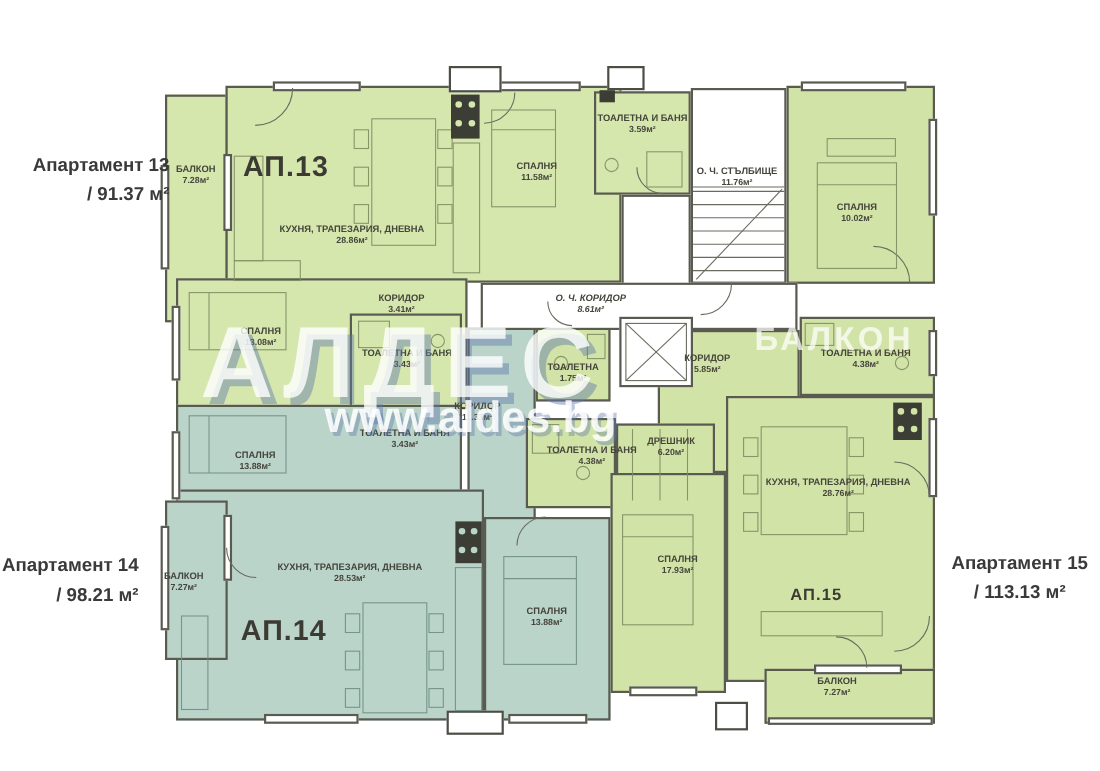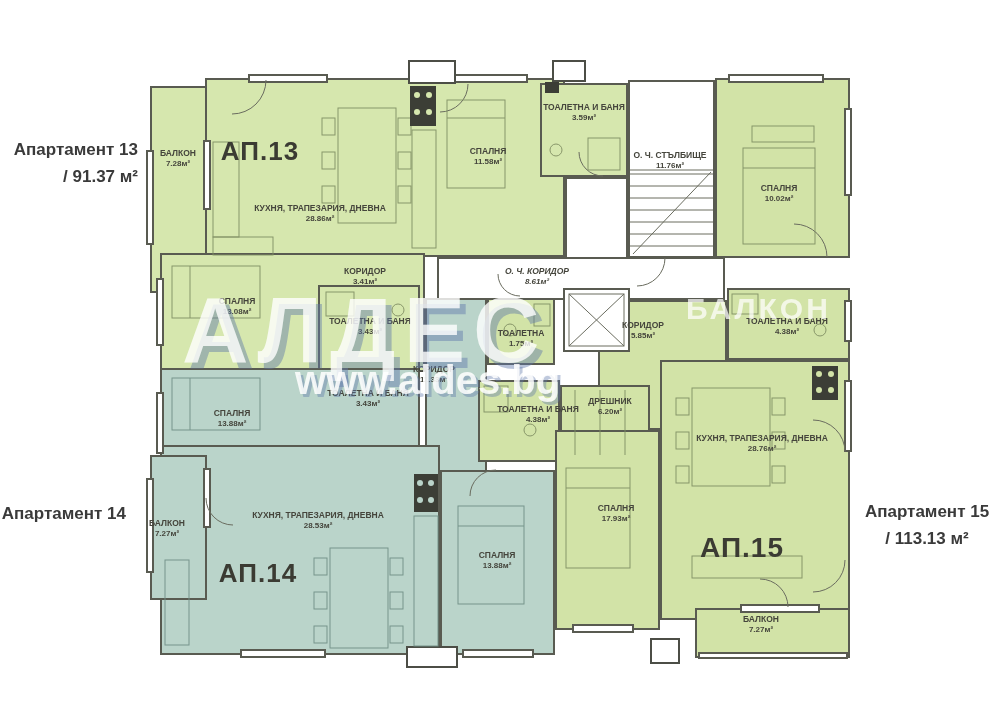--- a/index.html
+++ b/index.html
@@ -192,21 +192,21 @@
       <circle cx="819" cy="374" r="3" fill="#d2e3a7"></circle>
         <circle cx="831" cy="374" r="3" fill="#d2e3a7"></circle>
       <circle cx="819" cy="390" r="3" fill="#d2e3a7"></circle>
         <circle cx="831" cy="390" r="3" fill="#d2e3a7"></circle>
       <rect x="545" y="82" width="14" height="11" fill="#3c3e36"></rect>
     </g>
   </svg>
 
   <div class="unit" style="left:260px;top:136px;">АП.13</div>
   <div class="unit" style="left:258px;top:558px;text-align:center;">АП.14</div>
-  <div class="unit" style="left:742px;top:532px;font-size:28px;">АП.15</div>
+  <div class="unit" style="left:742px;top:532px;font-size:15px;">АП.15</div>
 
   <div class="rl" style="left:178px;top:148px;">
     <div>БАЛКОН</div>
       <div class="a">7.28м²</div>
     </div>
   <div class="rl" style="left:320px;top:203px;">
     <div>КУХНЯ, ТРАПЕЗАРИЯ, ДНЕВНА</div>
       <div class="a">28.86м²</div>
     </div>
   <div class="rl" style="left:488px;top:146px;">
@@ -294,26 +294,27 @@
 
   <div class="rl" style="left:670px;top:150px;">
     <div>О. Ч. СТЪЛБИЩЕ</div>
       <div class="a">11.76м²</div>
     </div>
   <div class="rl" style="left:537px;top:266px;font-style:italic;">
     <div>О. Ч. КОРИДОР</div>
       <div class="a">8.61м²</div>
     </div>
 
-  <div class="annot r" style="left:12px;top:136px;width:126px;">
+  <div class="annot r" style="left:0px;top:136px;width:126px;padding-left:28px;">
     <div>Апартамент 13</div>
       <div>/ 91.37 м²</div>
     </div>
   <div class="annot r" style="left:0px;top:500px;width:126px;">
     <div>Апартамент 14</div>
+      <div>/ 98.21 м²</div>
     </div>
   <div class="annot c" style="left:860px;top:498px;width:134px;">
     <div>Апартамент 15</div>
       <div>/ 113.13 м²</div>
     </div>
 
   <div class="wm-brand">АЛДЕС</div>
   <div class="wm-tag">
       <div>БАЛКОН</div>
     </div>

